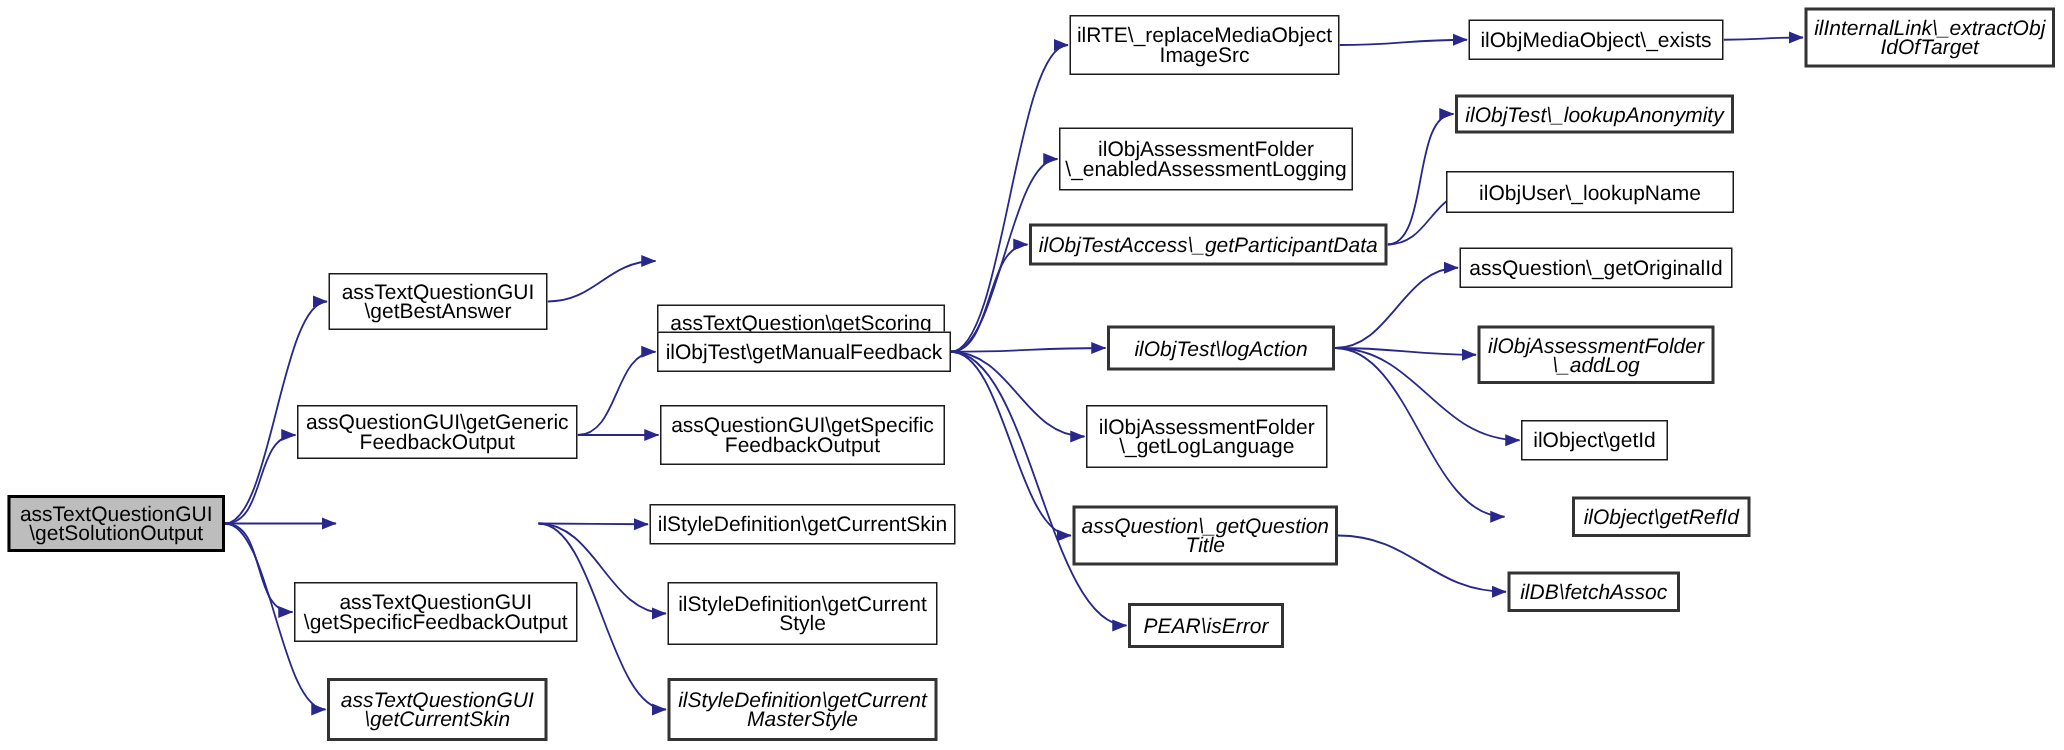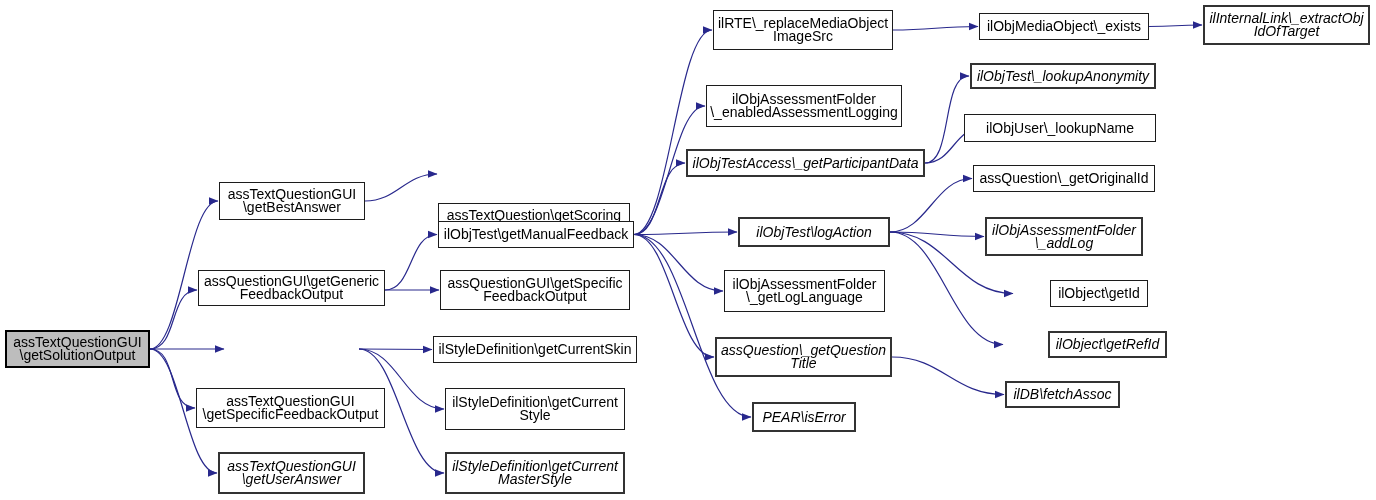--- a/index.html
+++ b/index.html
@@ -80,21 +80,21 @@
     <div class="node" style="left: 198px; top: 270px; width: 187px; height: 36px;">
       <span>assQuestionGUI\getGeneric</span>
       <span>FeedbackOutput</span>
     </div>
     <div class="node" style="left: 196px; top: 388px; width: 189px; height: 40px;">
       <span>assTextQuestionGUI</span>
       <span>\getSpecificFeedbackOutput</span>
     </div>
     <div class="node strong" style="left: 218px; top: 452px; width: 147px; height: 42px;">
       <span>assTextQuestionGUI</span>
-      <span>\getUserAnswer</span>
+      <span>\getCurrentSkin</span>
     </div>
     <div class="node" style="left: 438px; top: 155px; width: 192px; height: 38px; margin-top: 48px;">
       <span>assTextQuestion\getScoring</span>
       <span>ModesWithPointsByKeyword</span>
     </div>
     <div class="node" style="left: 438px; top: 221px; width: 196px; height: 27px;">
       <span>ilObjTest\getManualFeedback</span>
     </div>
     <div class="node" style="left: 440px; top: 270px; width: 190px; height: 40px;">
       <span>assQuestionGUI\getSpecific</span>
@@ -145,21 +145,21 @@
     <div class="node" style="left: 964px; top: 114px; width: 192px; height: 28px;">
       <span>ilObjUser\_lookupName</span>
     </div>
     <div class="node" style="left: 973px; top: 165px; width: 182px; height: 27px;">
       <span>assQuestion\_getOriginalId</span>
     </div>
     <div class="node strong" style="left: 985px; top: 217px; width: 158px; height: 39px;">
       <span>ilObjAssessmentFolder</span>
       <span>\_addLog</span>
     </div>
-    <div class="node" style="left: 1014px; top: 280px; width: 98px; height: 27px; margin-left: 36px;">
+    <div class="node" style="left: 1014px; top: 280px; width: 98px; height: 27px;">
       <span>ilObject\getId</span>
     </div>
     <div class="node strong" style="left: 1004px; top: 331px; width: 119px; height: 27px; margin-left: 44px;">
       <span>ilObject\getRefId</span>
     </div>
     <div class="node strong" style="left: 1005px; top: 381px; width: 115px; height: 27px;">
       <span>ilDB\fetchAssoc</span>
     </div>
     <div class="node strong" style="left: 1203px; top: 5px; width: 167px; height: 40px;">
       <span>ilInternalLink\_extractObj</span>

